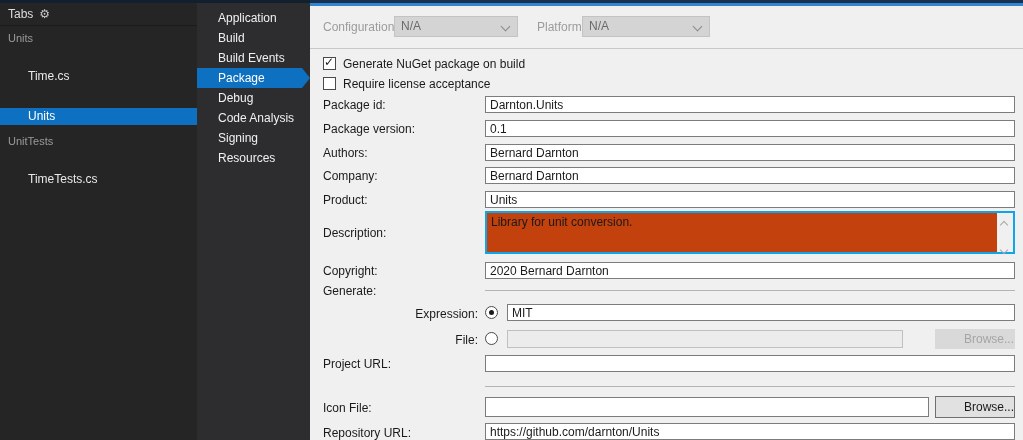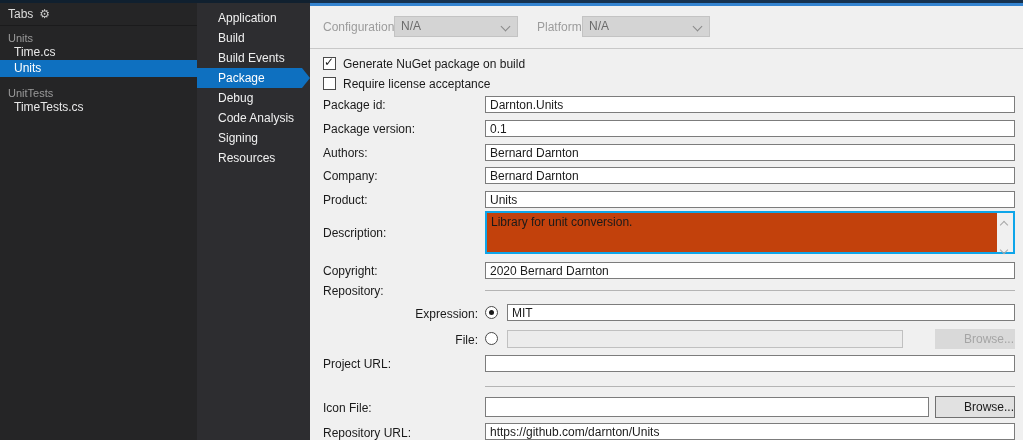--- a/index.html
+++ b/index.html
@@ -13,21 +13,21 @@
 
   
   .sidebar{position:absolute;top:0;left:0;width:197px;height:440px;background:#252526;}
   .side-header{position:absolute;top:3px;left:0;right:0;height:22px;line-height:22px;
     padding-left:8px;color:#dcdcdc;border-bottom:1px solid #1b1b1c;background:#252526;}
   .gear{display:inline-block;margin-left:6px;color:#c8c8c8;font-size:12px;
     font-family:"DejaVu Sans",sans-serif;}
   .side-list{position:absolute;top:28px;left:0;right:0;}
   .side-group-label{height:14px;line-height:14px;padding-left:8px;color:#9a9a9a;
     font-size:11px;margin-top:3px;}
-  .side-item{height:15px;line-height:15px;padding-left:14px;color:#e8e8e8;cursor:default;}
+  .side-item{height:15px;line-height:15px;padding-left:28px;color:#e8e8e8;cursor:default;margin-top:24px;}
   .side-item.selected{height:17px;line-height:17px;background:var(--accent);color:#ffffff;}
   .side-group-label + .side-group-label,.side-item + .side-group-label{margin-top:9px;}
 
   
   .menu{position:absolute;top:0;left:197px;width:113px;height:440px;background:#2d2d30;}
   .menu-list{position:absolute;top:8px;left:0;right:0;}
   .menu-item{height:20px;line-height:20px;padding-left:21px;color:#f0f0f0;cursor:default;
     position:relative;box-sizing:border-box;}
   .menu-item.selected{background:var(--accent);color:#ffffff;width:105px;}
   .menu-item.selected::after{content:"";position:absolute;right:-8px;top:0;
@@ -158,21 +158,21 @@
     <div class="textarea-text">Library for unit conversion.</div>
     <div class="scroll-gutter">
       <span class="scroll-btn up"><span class="chev-up-s"></span></span>
       <span class="scroll-btn down"><span class="chev-dn-s"></span></span>
     </div>
   </div>
 
   <div class="lbl" style="left:13px;top:264px;">Copyright:</div>
   <input class="tbx" style="left: 175px; top: 262px; width: 530px;" value="2020 Bernard Darnton">
 
-  <div class="lbl" style="left:13px;top:284px;">Repository:</div>
+  <div class="lbl" style="left:13px;top:284px;">Generate:</div>
   <div class="hr-part" style="left:175px;width:530px;top:290px;"></div>
 
   <div class="lbl right" style="left:13px;width:155px;top:307px;">Expression:</div>
   <div class="rad checked" style="left:175px;top:306px;">
       <span class="dot"></span>
     </div>
   <input class="tbx" style="left: 197px; top: 304px; width: 508px;" value="MIT">
 
   <div class="lbl right" style="left:13px;width:155px;top:333px;">File:</div>
   <div class="rad" style="left:175px;top:332px;"></div>

